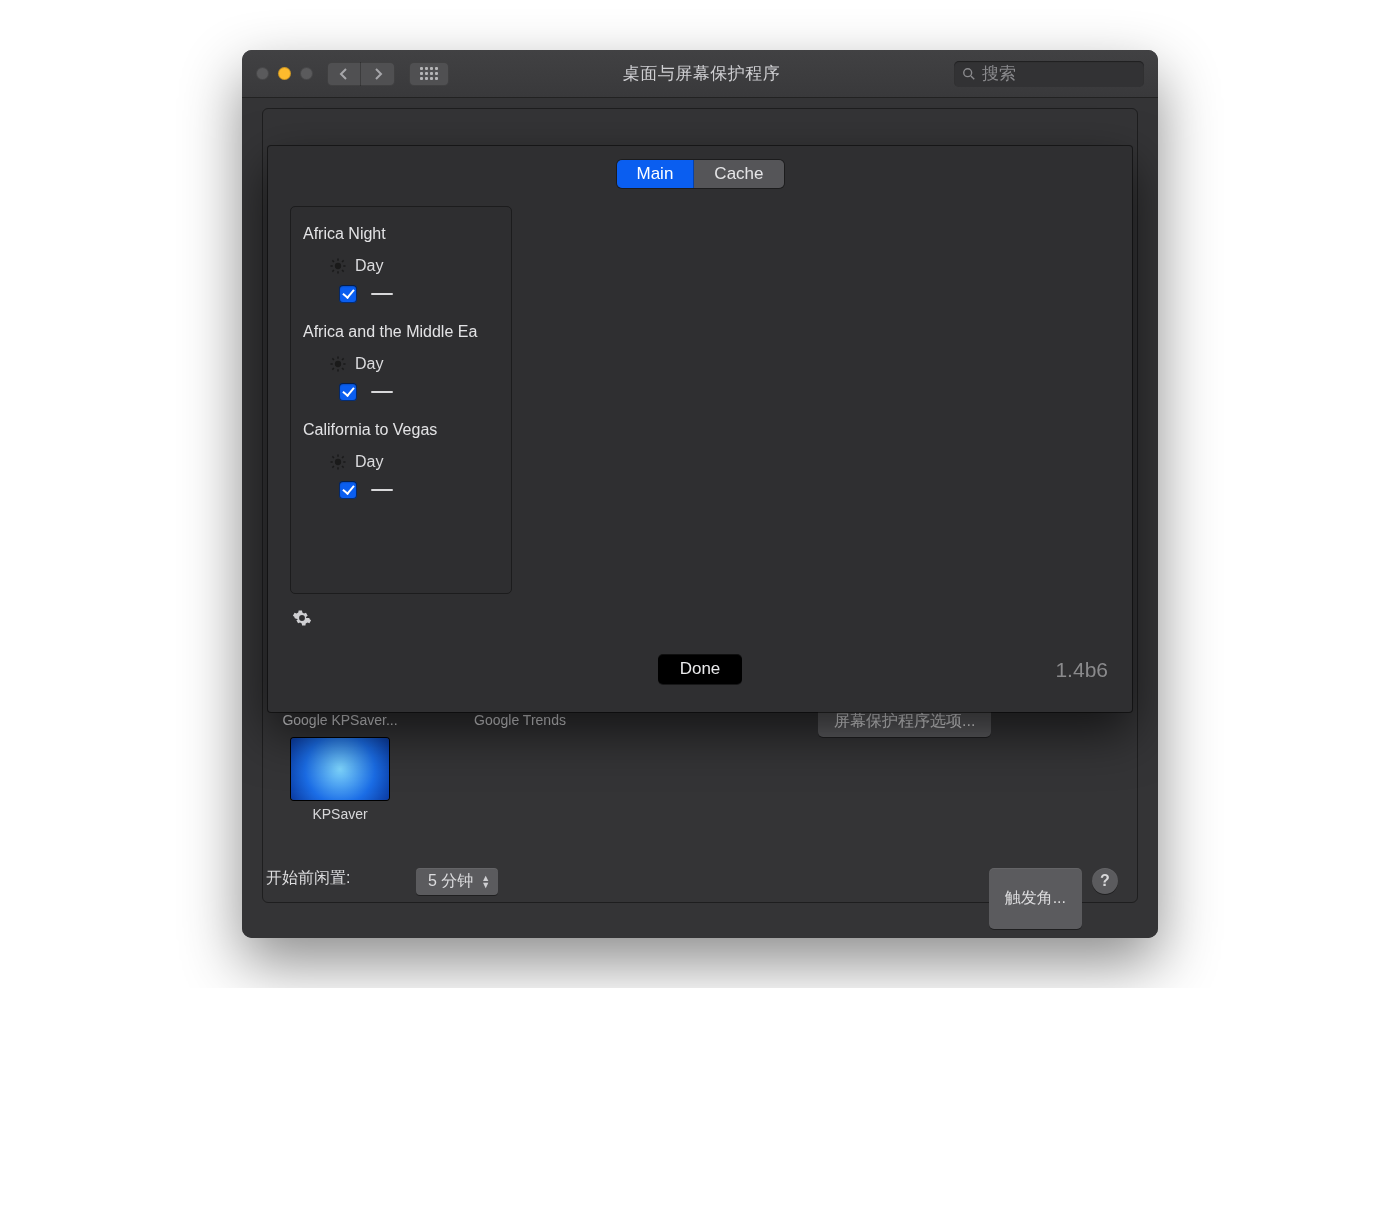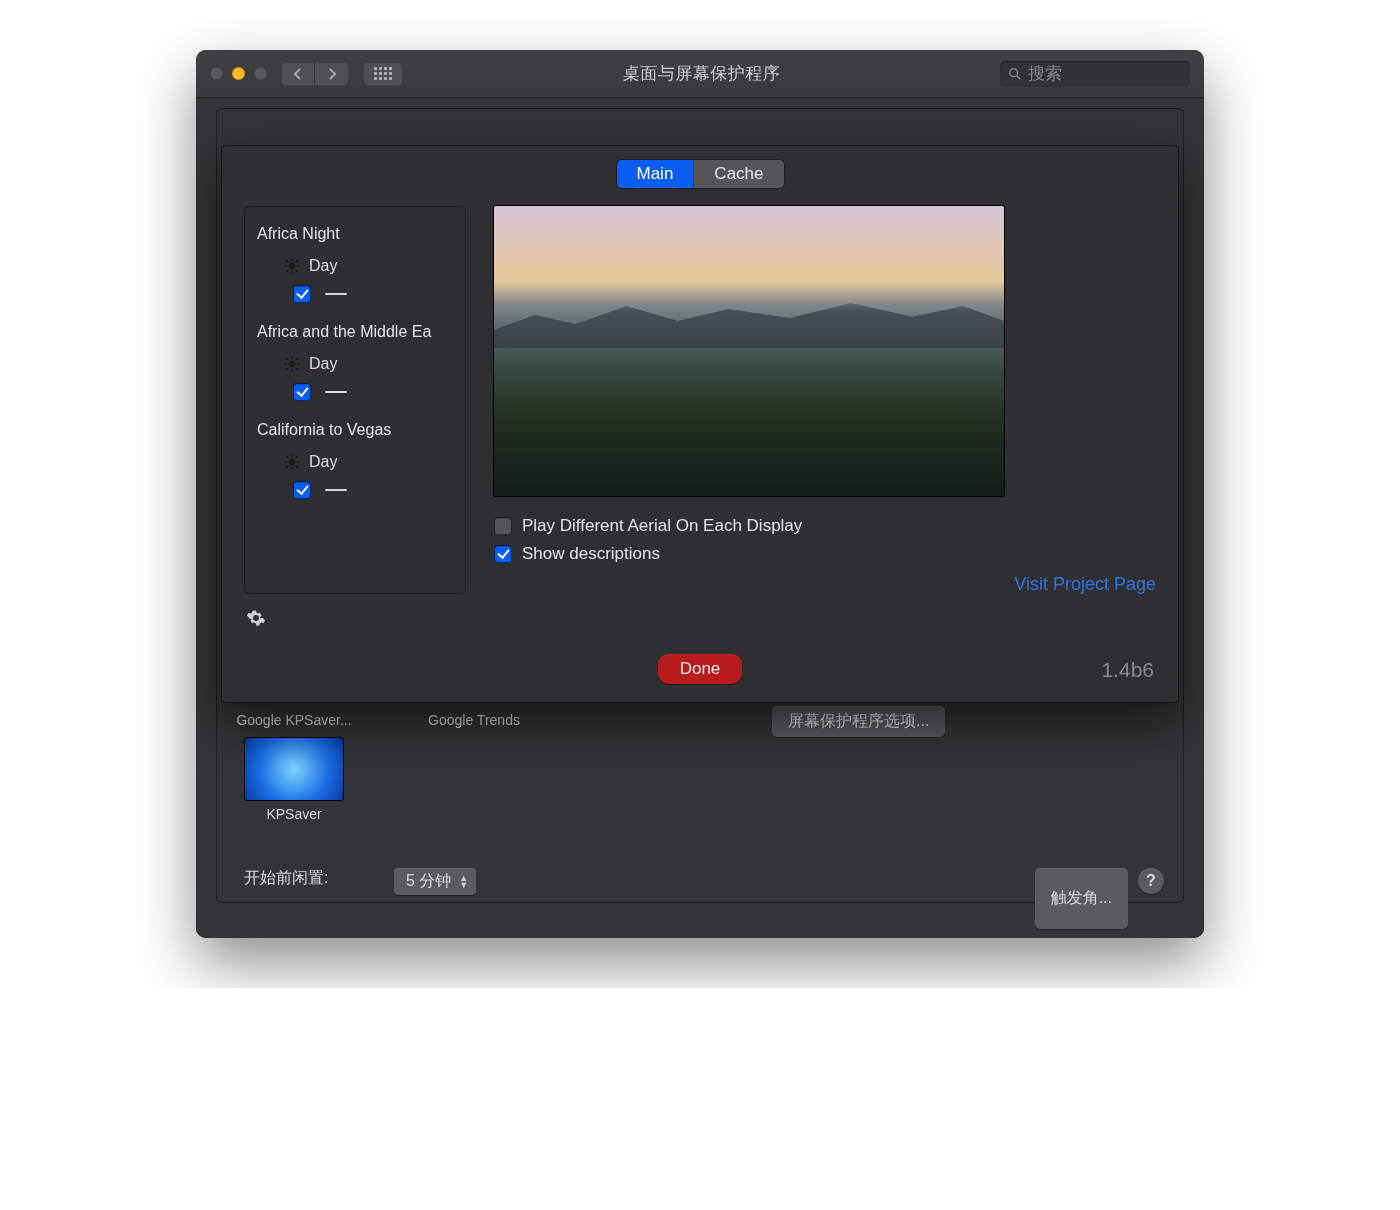--- a/index.html
+++ b/index.html
@@ -7,21 +7,21 @@
     background: #fff;
     font-family: -apple-system, "Helvetica Neue", Arial, sans-serif;
     font-size: 17px;
     color: #e0e0e0;
     display: flex;
     align-items: flex-start;
     justify-content: center;
     padding: 50px 0;
   }
   .window {
-    width: 1008px;
+    width: 916px;
     background: #37373a;
     border-radius: 10px;
     box-shadow: 0 25px 60px rgba(0,0,0,.45);
     overflow: hidden;
   }
   
   .titlebar {
     height: 48px;
     background: linear-gradient(#414143,#39393b);
     border-bottom: 1px solid #222;
@@ -89,21 +89,21 @@
   }
   .ss-thumb.hidden{visibility:hidden;height:0;margin:0;}
   .opt-btn{
     position:absolute; left:576px; top:608px;
     background:#5c5c5f;color:#e6e6e8;
     border-radius:5px;padding:5px 16px;font-size:16px;
     box-shadow:0 1px 0 rgba(0,0,0,.4), inset 0 1px 0 rgba(255,255,255,.06);
   }
   
   .bottom-row{
-    position:absolute;left:48px;right:40px;top:770px;
+    position:absolute;left:24px;right:40px;top:770px;
     color:#dcdcde;font-size:16px;
     display:grid;
     grid-template-columns: 260px 1fr auto auto;
     align-items:start;
     row-gap:0;
   }
   .idle-lbl{justify-self:start;}
   .idle-sel{
     display:inline-flex;align-items:center;gap:8px;
     background:#5b5b5e;border-radius:4px;padding:3px 8px 3px 12px;
@@ -132,21 +132,21 @@
     content:"";position:absolute;left:5.5px;top:2px;width:5px;height:9px;
     border:solid #fff;border-width:0 2.5px 2.5px 0;transform:rotate(40deg);
   }
   
   .sheet{
     position:absolute;
     left:26px; right:26px; top:48px;
     background:#2f2f31;
     border-radius:3px;
     box-shadow: 0 20px 50px rgba(0,0,0,.6), 0 0 0 1px rgba(0,0,0,.5);
-    padding: 14px 22px 18px;
+    padding: 14px 22px 28px;
     z-index:10;
   }
   .tabs{
     display:flex;justify-content:center;margin-bottom:18px;
   }
   .tabseg{
     display:flex;border-radius:5px;overflow:hidden;
     box-shadow:0 0 0 1px rgba(0,0,0,.4);
   }
   .tabseg .tab{
@@ -190,21 +190,21 @@
   .link a{color:#2d73e3;text-decoration:none;font-size:18px;}
   .gear-btn{
     margin-top:12px;color:#cfcfd2;
     width:24px;height:24px;display:flex;align-items:center;justify-content:center;
   }
   .sheet-footer{
     display:flex;align-items:center;justify-content:center;
     margin-top:24px;position:relative;
   }
   .done-btn{
-    background:#b91c1c;color:#eaeaec;border-radius:11px;
+    background:#000000;color:#eaeaec;border-radius:5px;
     padding:5px 22px;font-size:17px;
     box-shadow:0 1px 0 rgba(0,0,0,.5), inset 0 1px 0 rgba(255,255,255,.06);
   }
   .ver{position:absolute;right:2px;bottom:2px;color:#8a8a8c;font-size:21px;}
 </style>
 </head>
 <body>
 
 <div class="window">
 
@@ -376,38 +376,20 @@
               <span class="dash"></span>
             </div>
           </div>
           <div class="gear-btn">
             <svg width="20" height="20" viewBox="0 0 24 24">
               <path fill="#cfcfd2" d="M12 8.5a3.5 3.5 0 100 7 3.5 3.5 0 000-7zm9 3.5a7 7 0 01-.1 1.2l2 1.6-2 3.4-2.4-.8a7 7 0 01-2 1.2l-.4 2.5h-4l-.4-2.5a7 7 0 01-2-1.2l-2.4.8-2-3.4 2-1.6A7 7 0 013 12a7 7 0 01.1-1.2l-2-1.6 2-3.4 2.4.8a7 7 0 012-1.2L8 2.9h4l.4 2.5a7 7 0 012 1.2l2.4-.8 2 3.4-2 1.6c.1.4.2.8.2 1.2z"></path>
             </svg>
           </div>
         </div>
 
-        <div class="right-col">
-          <div class="preview">
-            <div class="mtn"></div>
-          </div>
-          <div class="opts">
-            <div class="chk-row">
-              <input type="checkbox" class="mac" style="">
-              <span>Play Different Aerial On Each Display</span>
-            </div>
-            <div class="chk-row">
-              <input type="checkbox" class="mac" checked="" style="">
-              <span>Show descriptions</span>
-            </div>
-          </div>
-          <div class="link">
-            <a href="#">Visit Project Page</a>
-          </div>
-        </div>
       </div>
 
       <div class="sheet-footer">
         <div class="done-btn">Done</div>
         <div class="ver">1.4b6</div>
       </div>
     </div>
 
   </div>
 </div>

